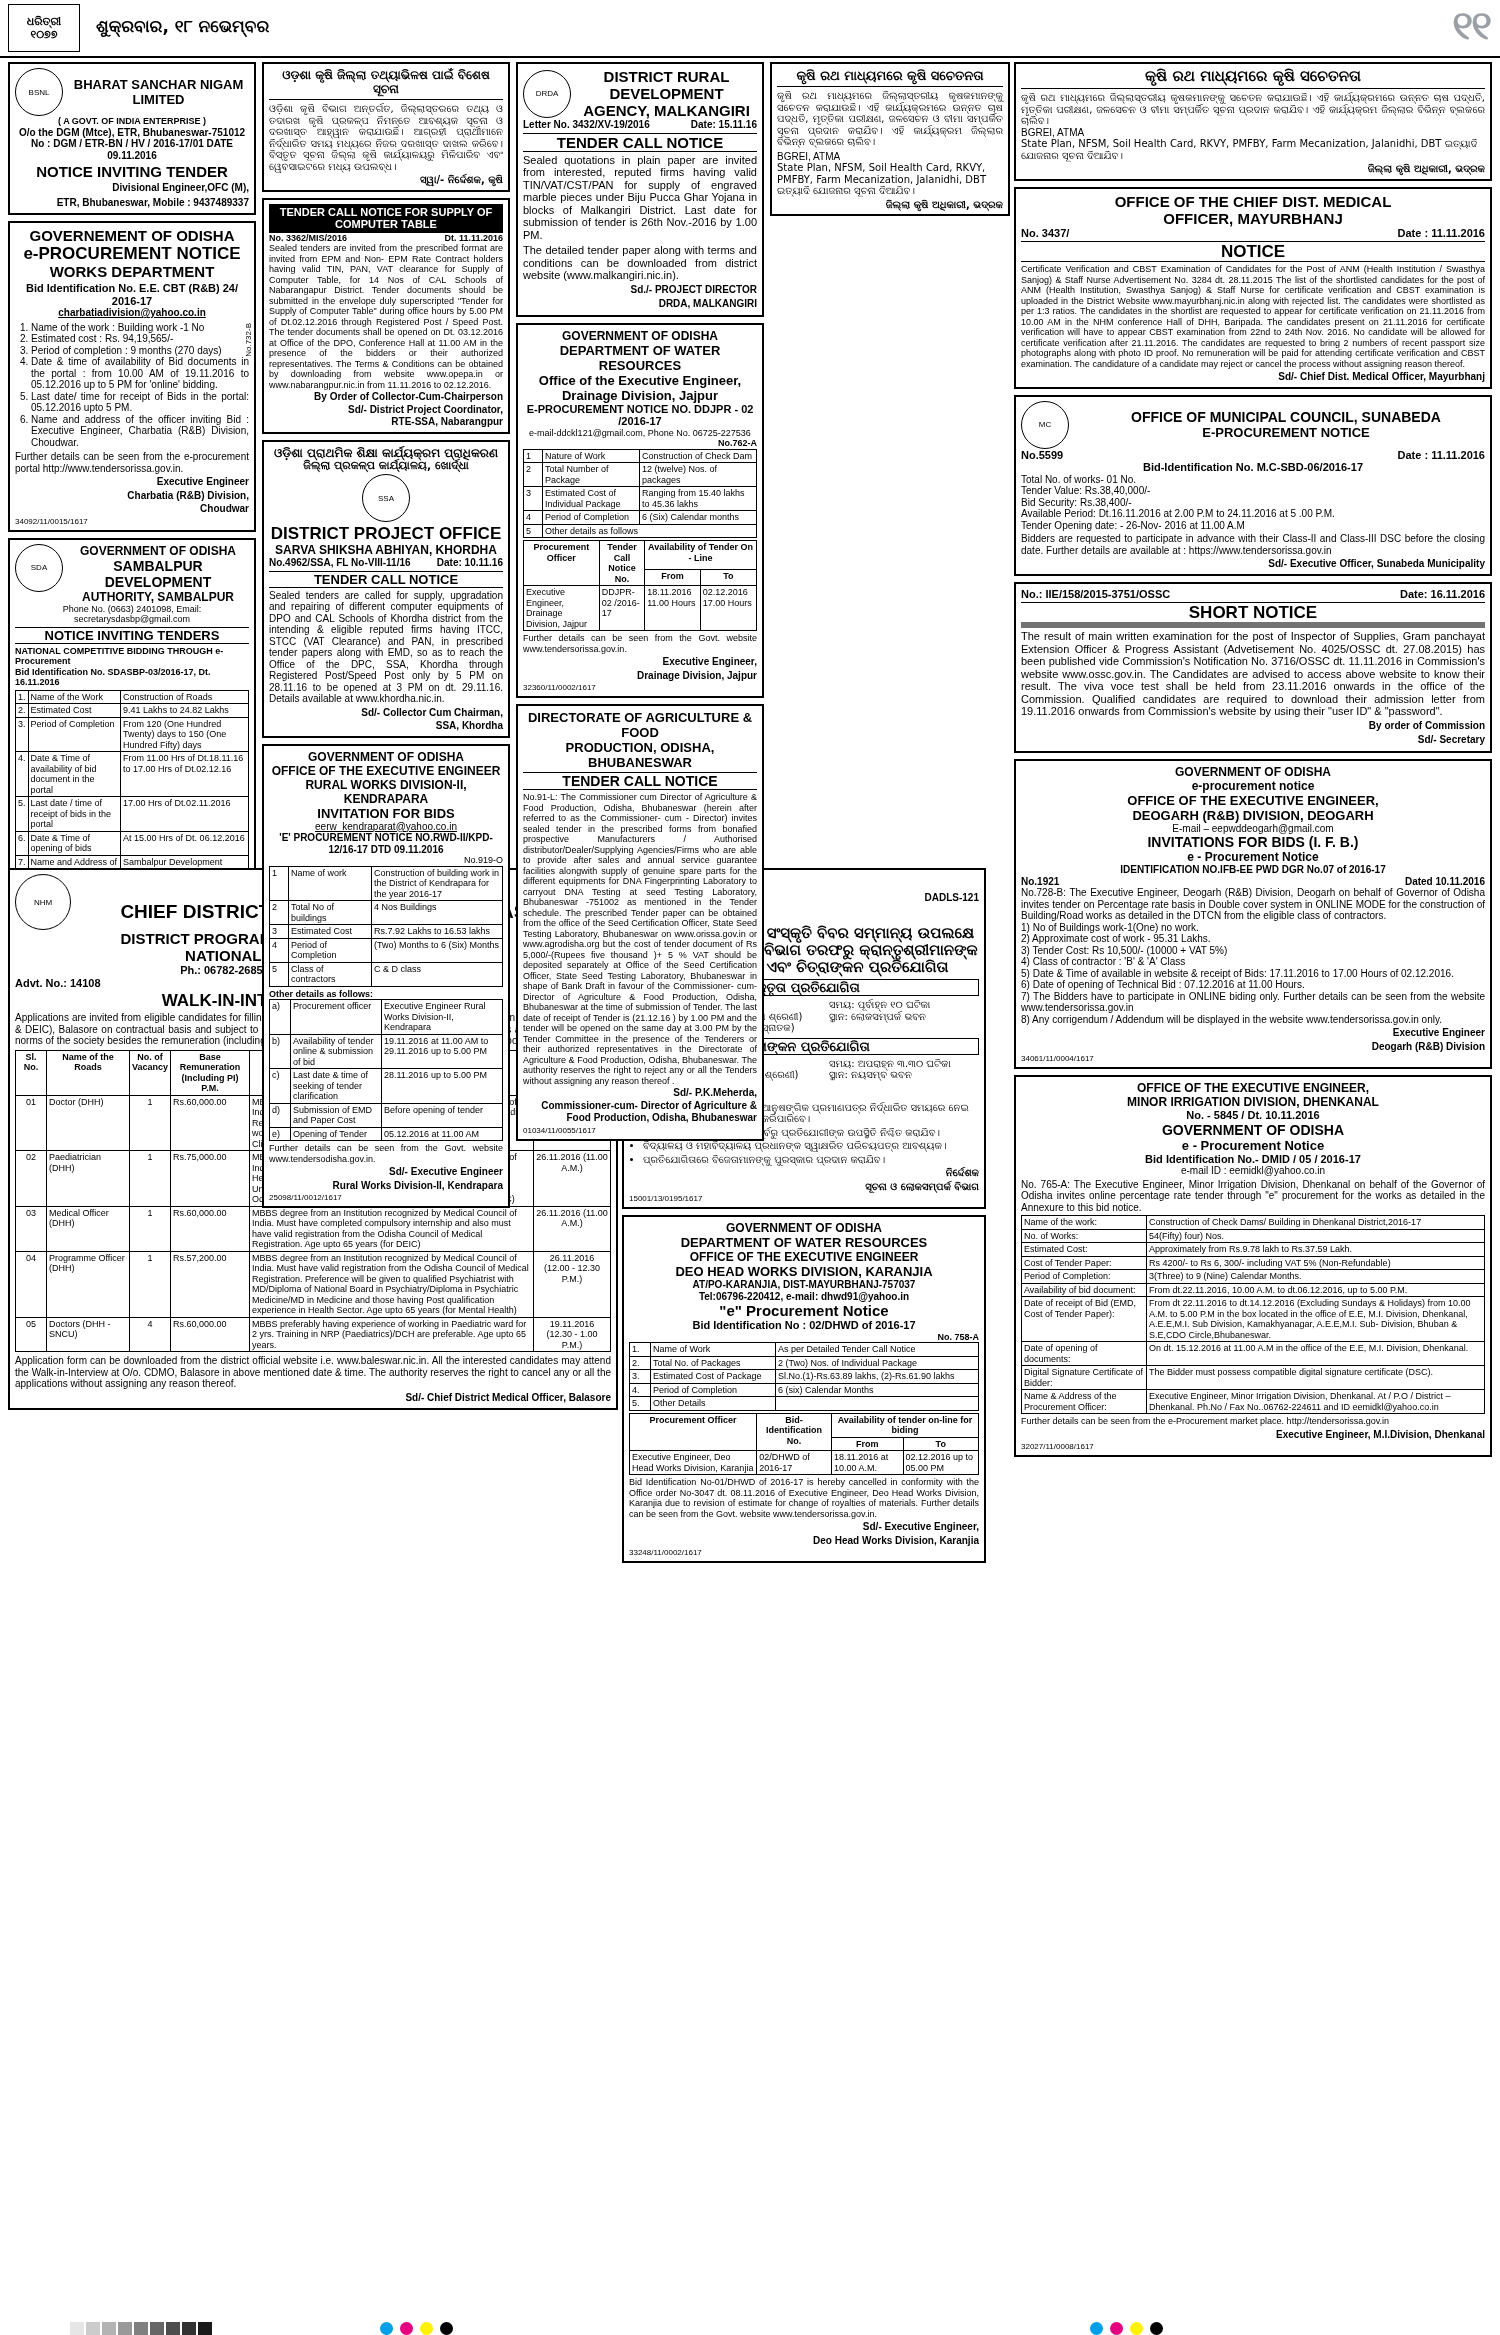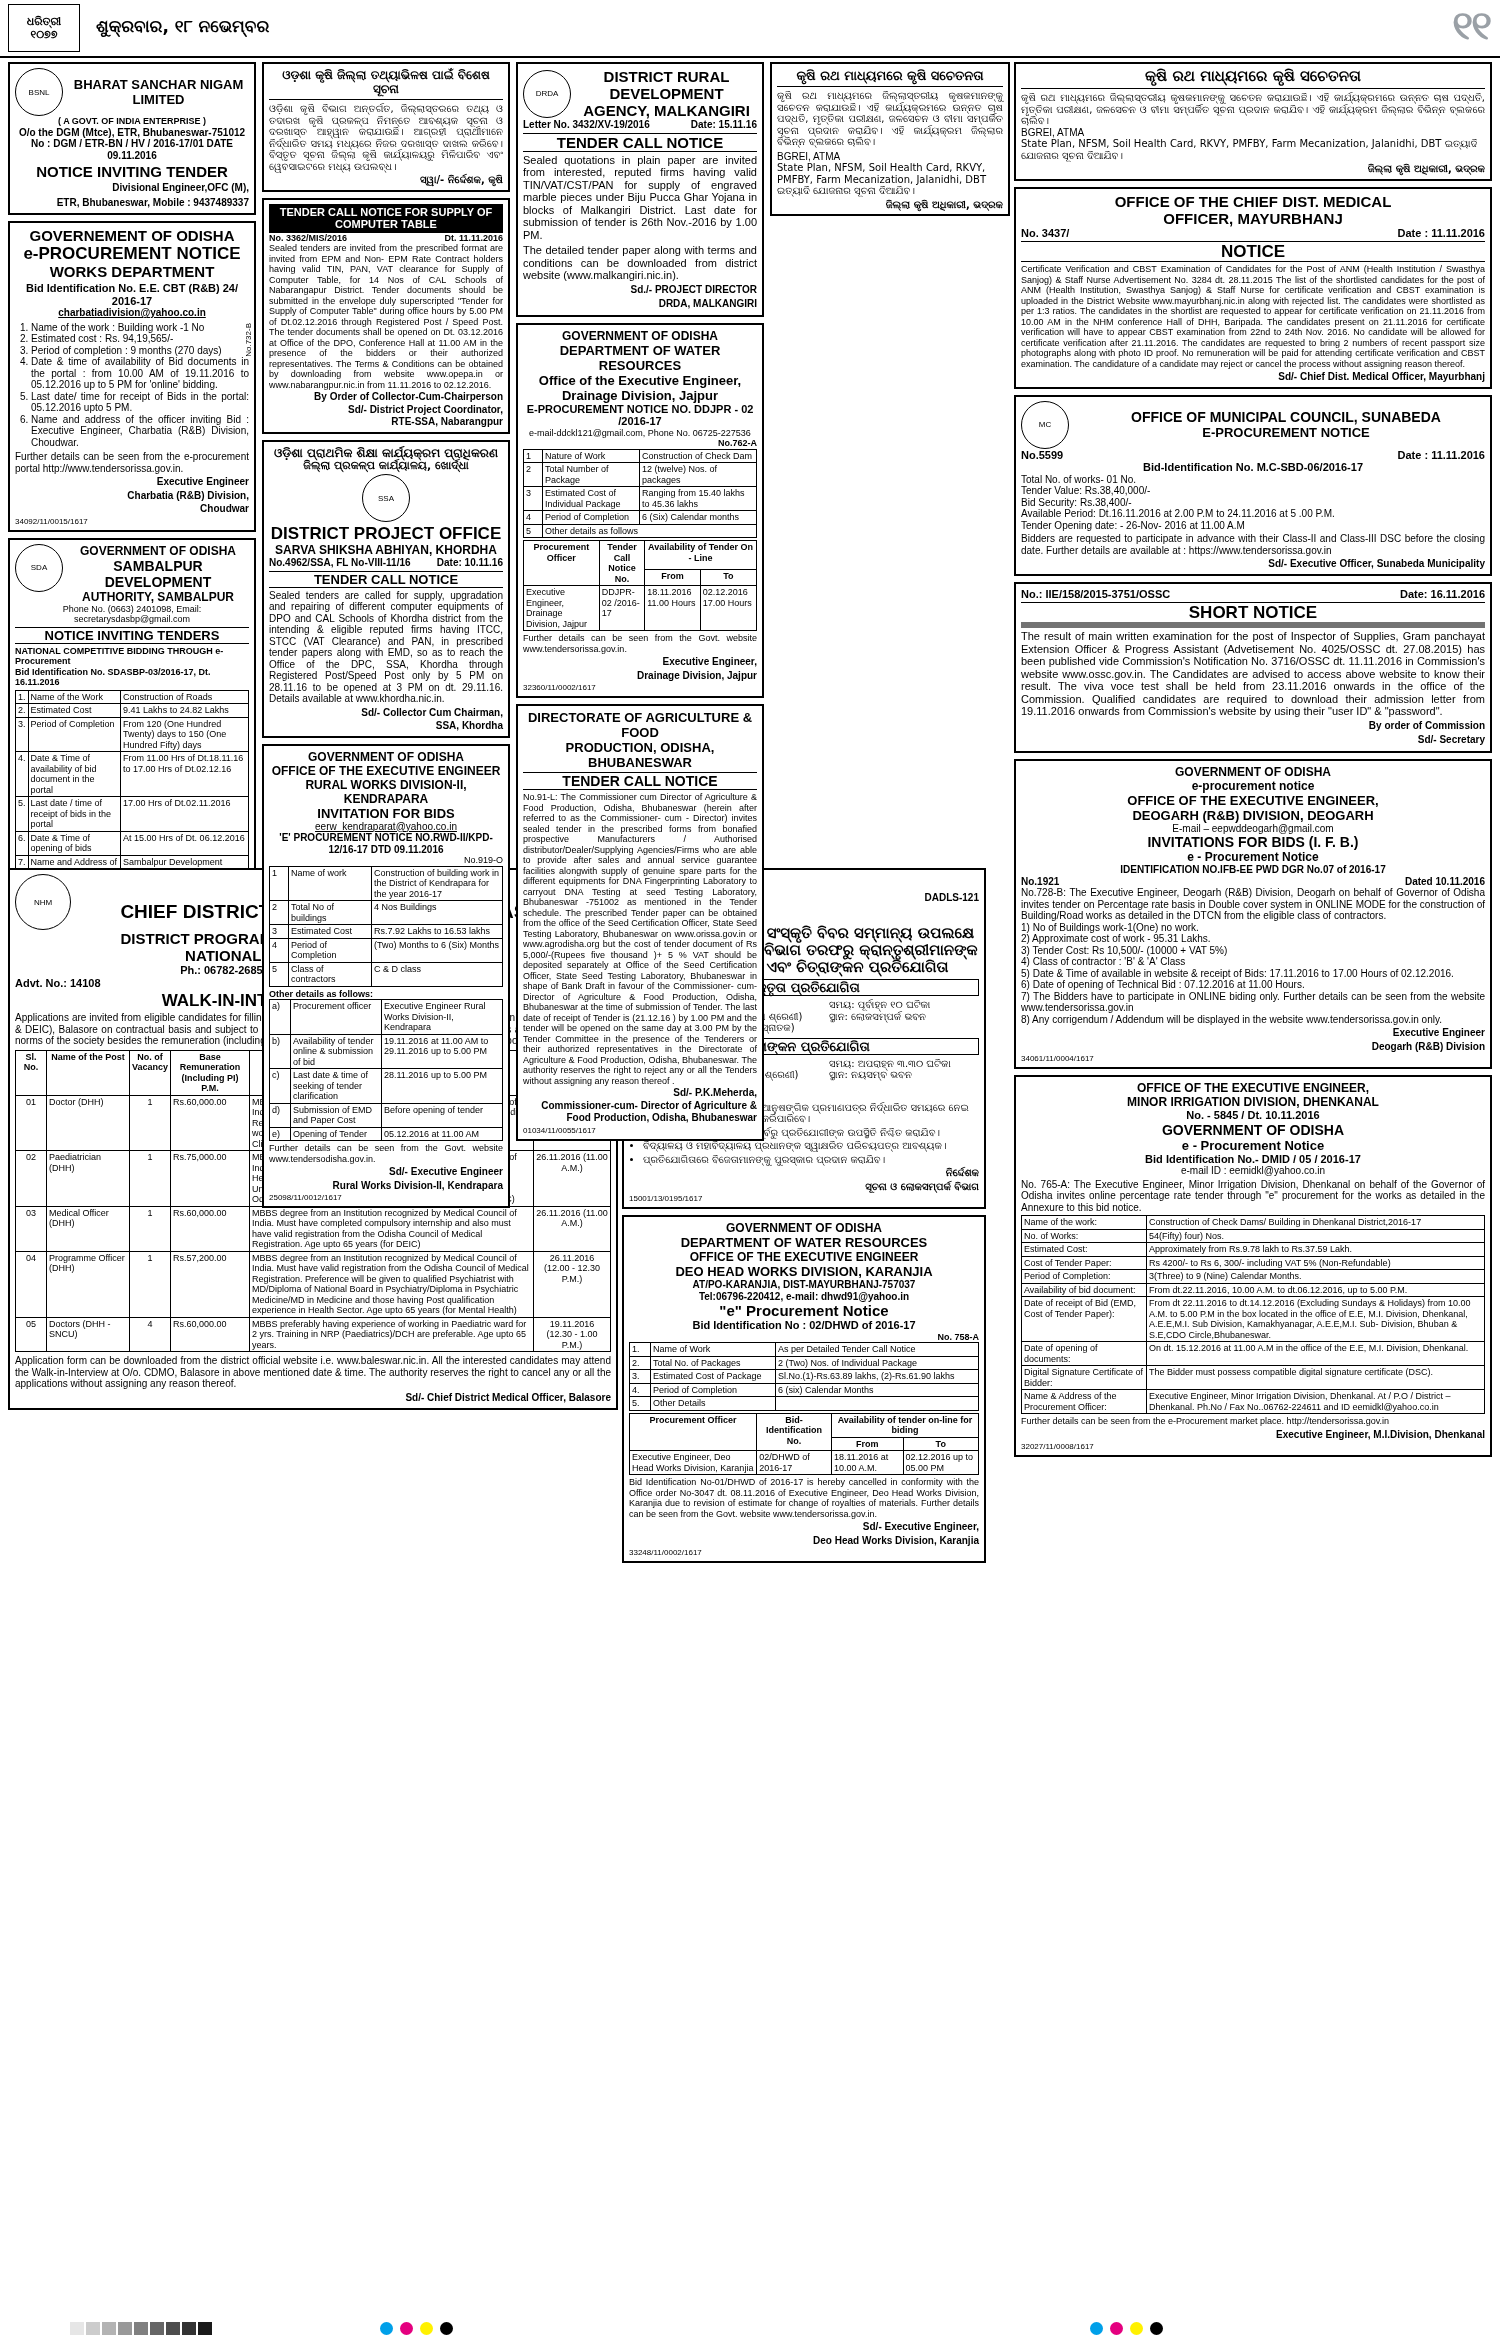--- a/index.html
+++ b/index.html
@@ -165,21 +165,21 @@
       <div style="display:flex;justify-content:space-between;" class="b t11">
         <span>Advt. No.: 14108</span>
         <span>Date: 16.11.2016</span>
       </div>
       <div class="ctr b t17" style="margin:2px 0;">WALK-IN-INTERVIEW FOR DOCTORS</div>
       <div class="just t10">Applications are invited from eligible candidates for filling up of the following posts under National Health Mission (NCD, NMHP, SNCU &amp; DEIC), Balasore on contractual basis and subject to renewal as per the society norms. Annual increments is admissible as per the norms of the society besides the remuneration (including performance incentive maximum) noted against each post.</div>
       <table class="grid" style="margin-top:3px;">
         <tbody>
             <tr>
           <th style="width:26px;">Sl. No.</th>
-          <th style="width:78px;">Name of the Post</th>
+          <th style="width:78px;">Name of the Roads</th>
           <th style="width:36px;">No. of Vacancy</th>
           <th style="width:74px;">Base Remuneration (Including PI) P.M.</th>
           <th>Qualification</th>
           <th style="width:72px;">Date of Walk-in-Interview</th>
         </tr>
         <tr>
           <td class="ctr">01</td>
           <td>Doctor (DHH)</td>
           <td class="ctr">1</td>
           <td>Rs.60,000.00</td>

